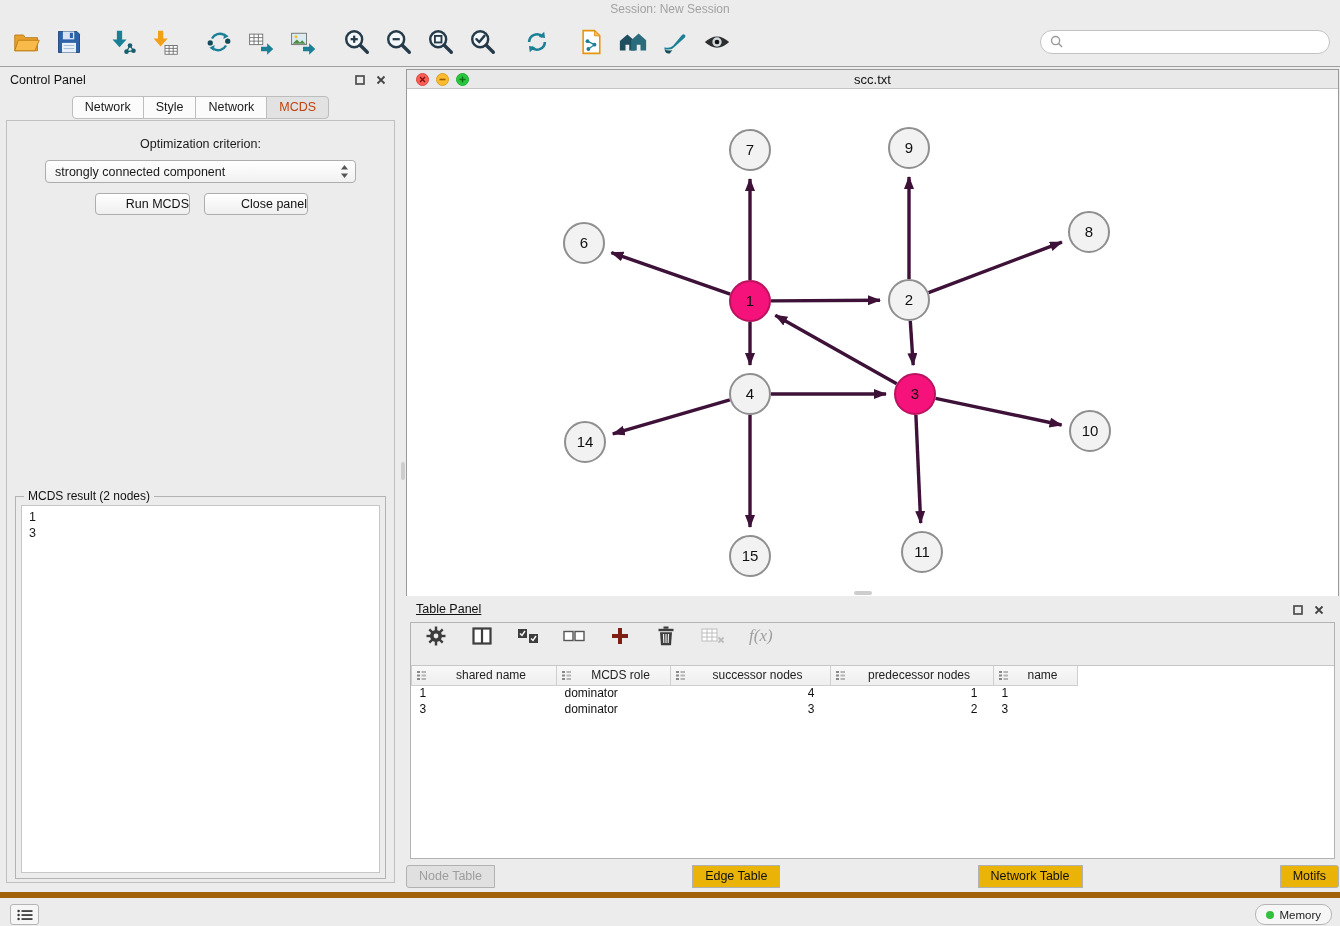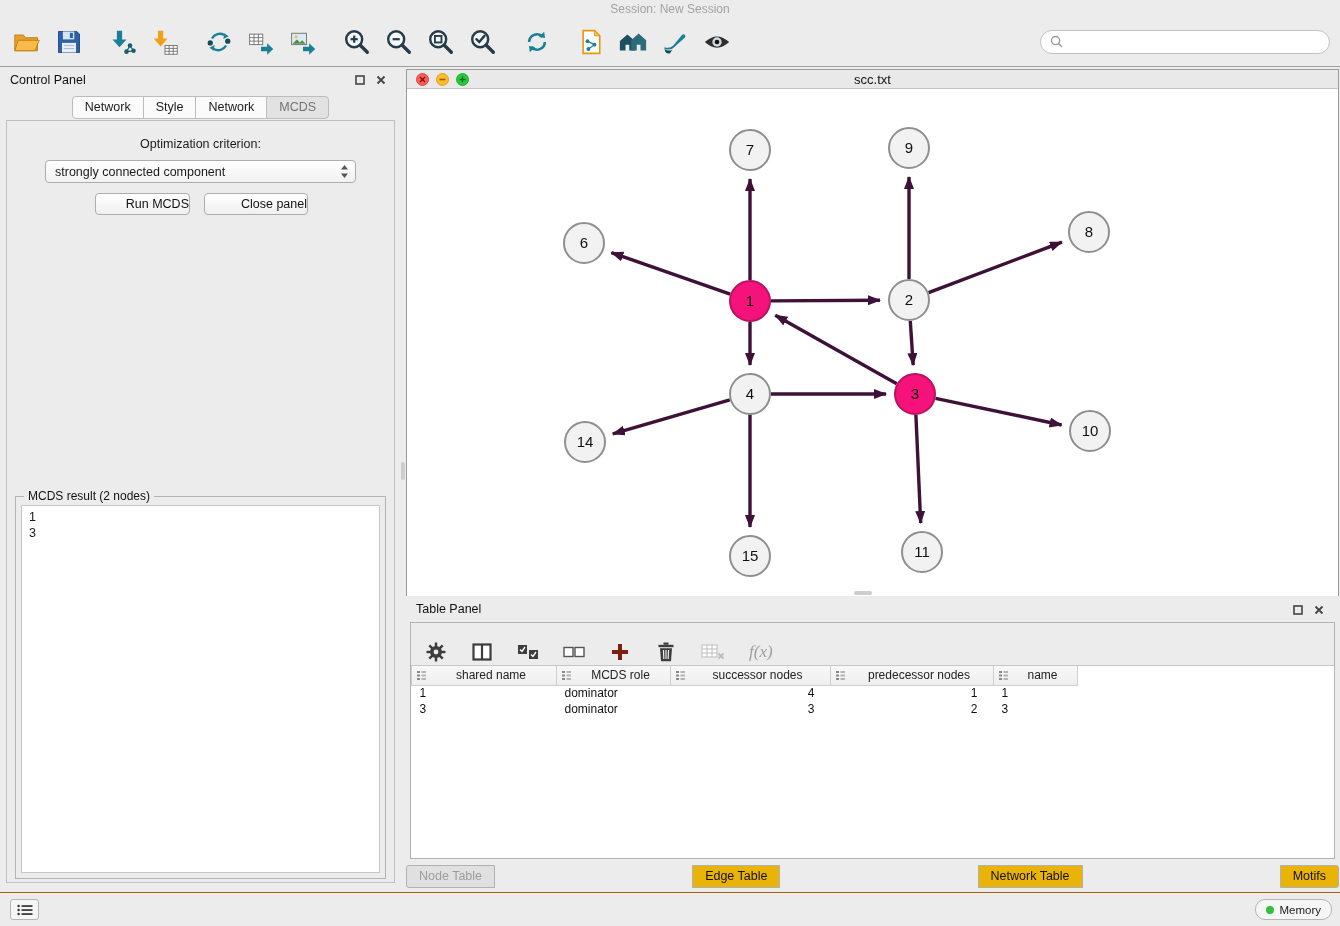--- a/index.html
+++ b/index.html
@@ -22,21 +22,21 @@
 
   
   #control-panel { position:absolute; left:0; top:0; width:401px; height:824px; }
   #cp-header { position:absolute; top:5px; left:10px; font-size:12.5px; color:#111; }
   .win-btns { position:absolute; top:6px; right:14px; display:flex; gap:9px; align-items:center; }
   .win-btn { width:12px; height:12px; display:flex; align-items:center; justify-content:center; }
   #cp-tabs { position:absolute; top:28px; left:0; width:100%; display:flex; justify-content:center; }
   .cp-tab { border:1px solid #bdbdbd; background:#fbfbfb; color:#1a1a1a; padding:3px 12px 4px; font-size:12.5px; margin-left:-1px; }
   .cp-tab:first-child { border-radius:4px 0 0 4px; margin-left:0; }
   .cp-tab:last-child { border-radius:0 4px 4px 0; }
-  .cp-tab.active { background:#e2e2e2; color:#737373; }
+  .cp-tab.active { background:#e2e2e2; color:#c2410c; }
   #cp-content { position:absolute; left:6px; top:52px; width:389px; height:763px; border:1px solid #bfbfbf; background:#ececec; }
   #opt-label { position:absolute; top:16px; left:0; width:100%; text-align:center; font-size:12.5px; }
   #criterion-select { position:absolute; top:39px; left:38px; width:311px; height:23px; background:linear-gradient(#ffffff,#f1f1f1); border:1px solid #adadad; border-radius:4px; display:flex; align-items:center; padding:0 6px 0 9px; font-size:12.5px; }
   #criterion-select .sel-text { flex:1; }
   #run-mcds-btn { position:absolute; top:72px; left:88px; width:95px; }
   #close-panel-btn { position:absolute; top:72px; left:197px; width:104px; }
   .push-btn { height:22px; background:linear-gradient(#ffffff,#efefef); border:1px solid #adadad; border-radius:4px; font-size:12.5px; text-align:right; line-height:20px; color:#111; }
   #mcds-result { position:absolute; left:8px; top:375px; width:371px; height:383px; border:1px solid #b3b3b3; }
   #mcds-result-legend { position:absolute; top:-8px; left:8px; background:#ececec; padding:0 4px; font-size:12px; color:#111; }
   #mcds-result-box { position:absolute; top:8px; left:5px; right:5px; bottom:5px; background:#fff; border:1px solid #c6c6c6; padding:3px 7px; font-size:12.5px; line-height:16px; overflow:hidden; }
@@ -51,39 +51,39 @@
   .light.yellow { background:#fdbc2e; border:1px solid #dfa023; }
   .light.green { background:#28c83e; border:1px solid #1faf32; }
   #nw-content { position:absolute; top:20px; left:0; width:931px; height:506px; background:#fff; }
 
   
   .grip-v { position:absolute; left:401px; top:394px; width:4px; height:18px; background:#cdcdcd; border-radius:2px; }
   .grip-h { position:absolute; left:854px; top:523px; width:18px; height:4px; background:#cdcdcd; border-radius:2px; }
 
   
   #table-panel { position:absolute; left:406px; top:530px; width:933px; height:294px; }
-  #tp-header { position:absolute; top:4px; left:10px; font-size:12.5px; color:#111; }
+  #tp-header { position:absolute; top:4px; left:10px; font-size:12.5px; color:#111;text-decoration:underline; }
   #tp-content { position:absolute; left:4px; top:24px; width:925px; height:237px; border:1px solid #b3b3b3; background:#fff; }
-  #tp-tools { height:43px; background:#ececec; border-bottom:1px solid #c6c6c6; display:flex; align-items:flex-end; padding-left:14px; gap:24px; }
+  #tp-tools { height:43px; background:#ececec; border-bottom:1px solid #c6c6c6; display:flex; align-items:flex-start; padding-left:14px; gap:24px; }
   .tool-btn { display:flex; align-items:center; justify-content:center; min-width:22px; height:26px; }
   #fx-label { font-family:"Liberation Serif",serif; font-style:italic; color:#9e9e9e; font-size:17px; }
   #tp-table-wrap { position:absolute; top:43px; left:0; right:0; bottom:0; background:#fff; overflow:hidden; }
   #node-table { border-collapse:collapse; table-layout:fixed; width:666px; font-size:12px; }
   #node-table th { background:linear-gradient(#f8f8f8,#eeeeee); border:1px solid #cfcfcf; border-top:none; font-weight:normal; height:19px; position:relative; text-align:center; font-size:12px; color:#222; padding:0 4px 0 18px; overflow:hidden; white-space:nowrap; }
   #node-table th .col-icon { position:absolute; left:4px; top:4px; }
   #node-table td { height:16px; padding:0 8px; border:none; white-space:nowrap; overflow:hidden; color:#111; }
   #node-table td.num { text-align:right; padding-right:16px; }
   #tp-tabs { position:absolute; left:0; top:267px; width:100%; display:flex; justify-content:space-between; }
   .tp-tab { border:1px solid #b1b1b1; background:#eab308; padding:3px 12px 4px; font-size:12.5px; margin-left:-1px; color:#111; }
   .tp-tab:first-child { margin-left:0; border-radius:3px 0 0 3px; }
   .tp-tab:last-child { border-radius:0 3px 3px 0; }
   .tp-tab.active { background:#e0e0e0; color:#9d9d9d; }
 
   
-  #statusbar { position:absolute; bottom:0; left:0; width:1340px; height:34px; background:#ececec; border-top:1px solid #a16207;padding-left:35px; }
+  #statusbar { position:absolute; bottom:0; left:0; width:1340px; height:34px; background:#ececec; border-top:6px solid #a16207;padding-left:35px; }
   #list-btn { position:absolute; left:10px; top:6px; width:29px; height:21px; background:#f6f6f6; border:1px solid #b5b5b5; border-radius:3px; display:flex; align-items:center; justify-content:center; }
   #memory-btn { position:absolute; right:8px; top:6px; height:21px; padding:0 10px; background:#f6f6f6; border:1px solid #b5b5b5; border-radius:10px; display:flex; align-items:center; gap:5px; font-size:11.5px; }
   #memory-dot { width:8px; height:8px; border-radius:50%; background:#33c13d; }
 </style>
 </head>
 <body>
 
 <div id="titlebar">Session: New Session</div>
 
 <div id="toolbar">

